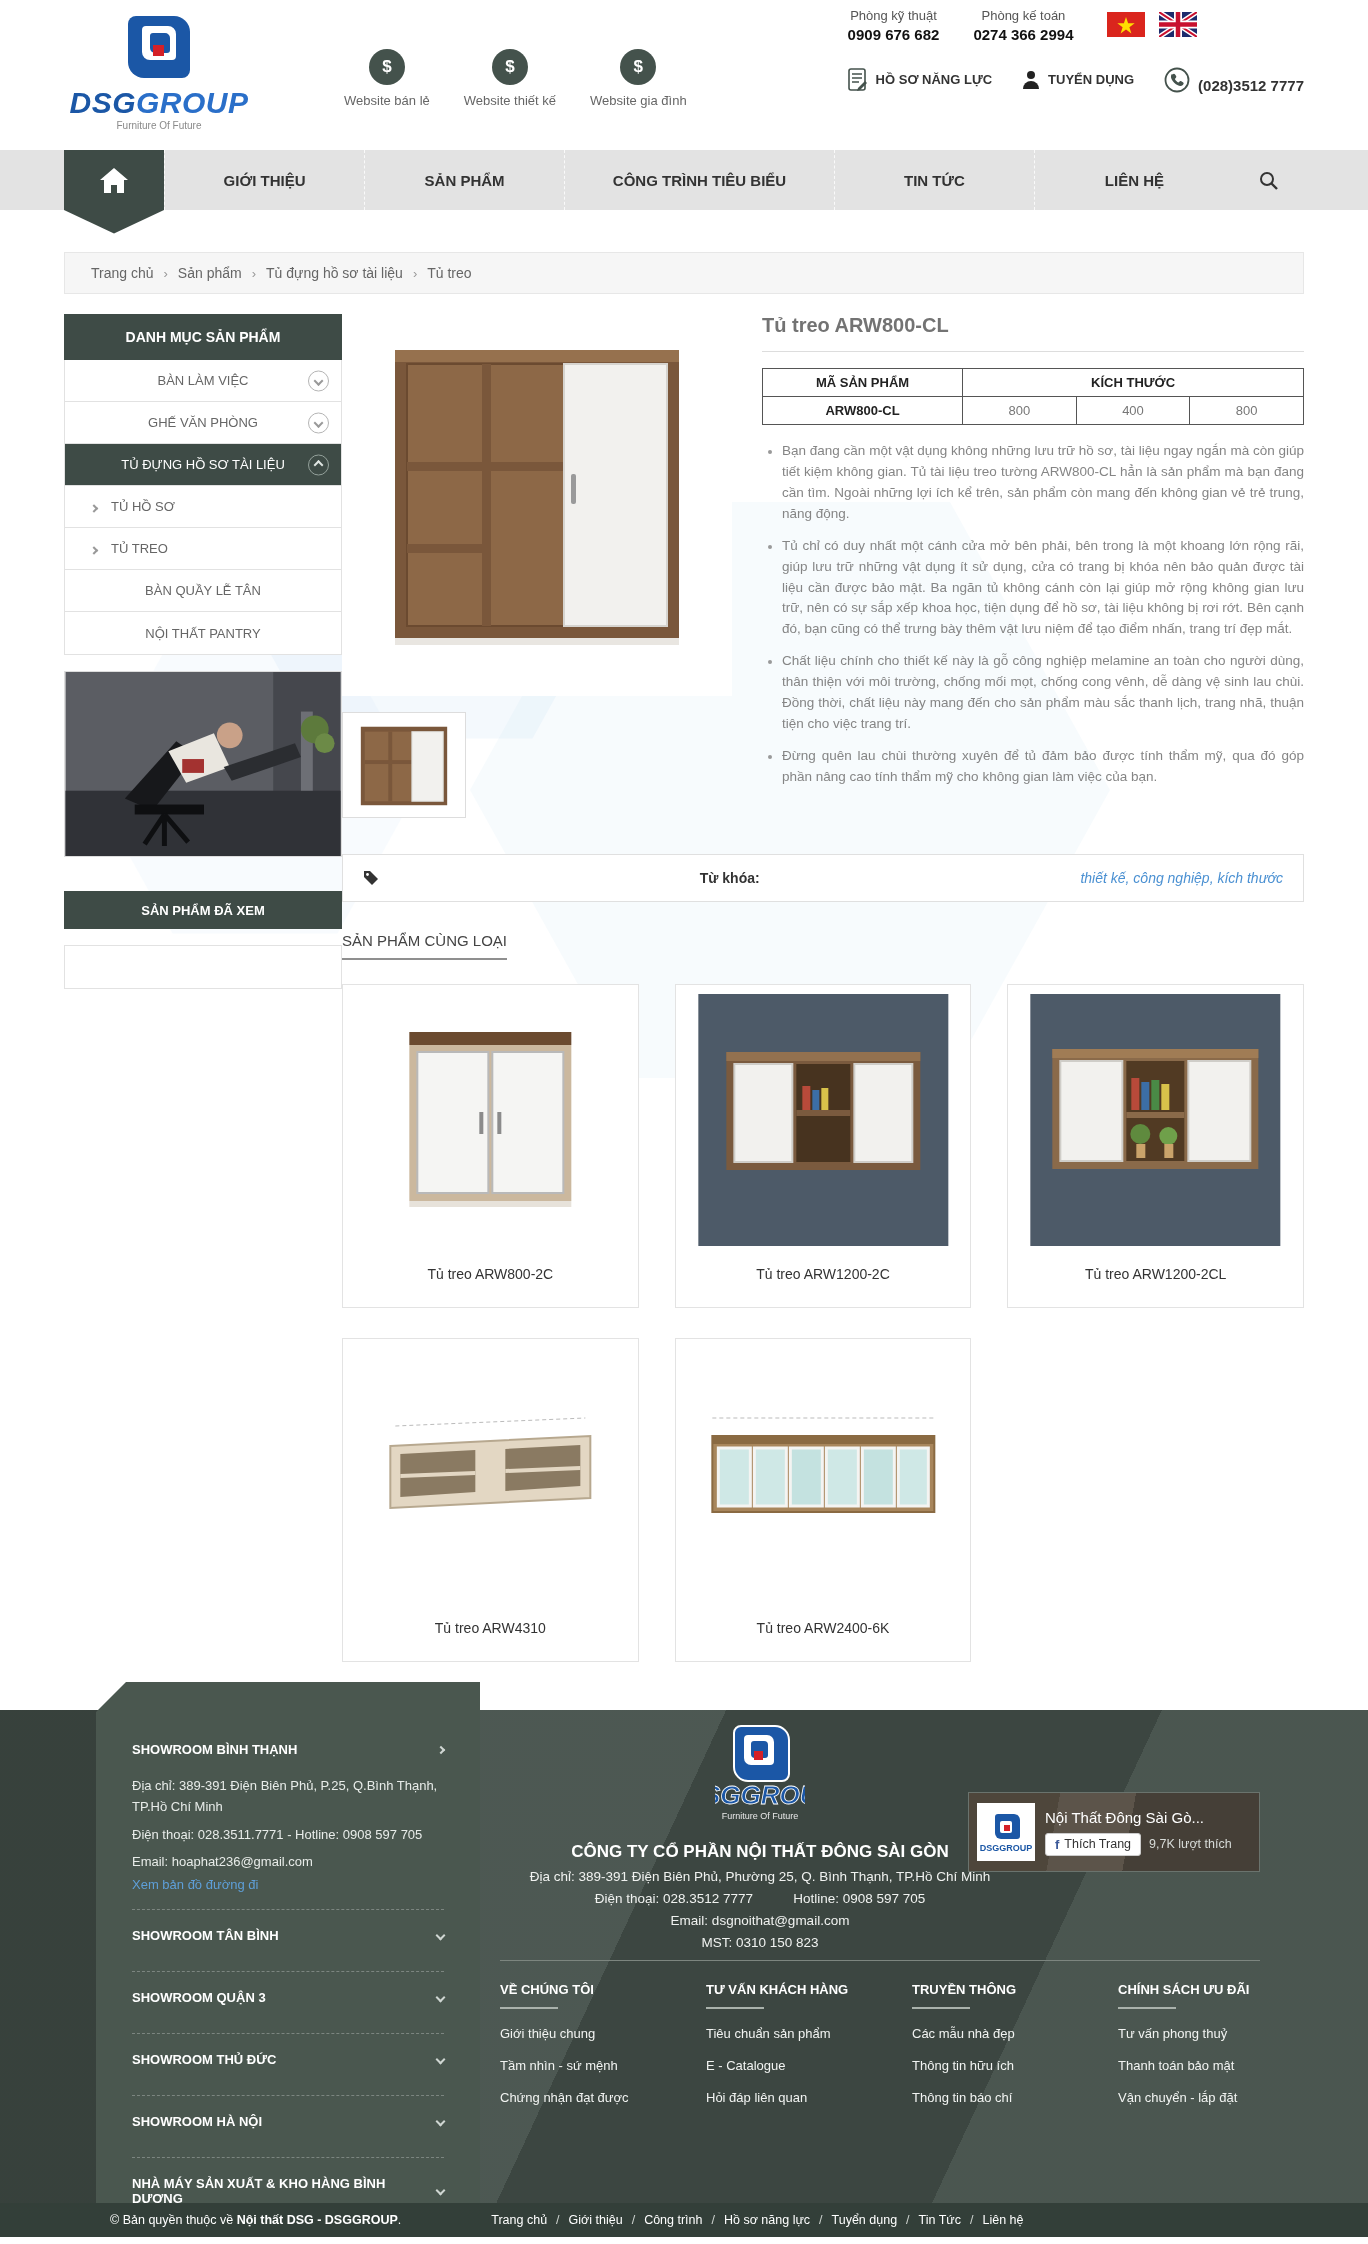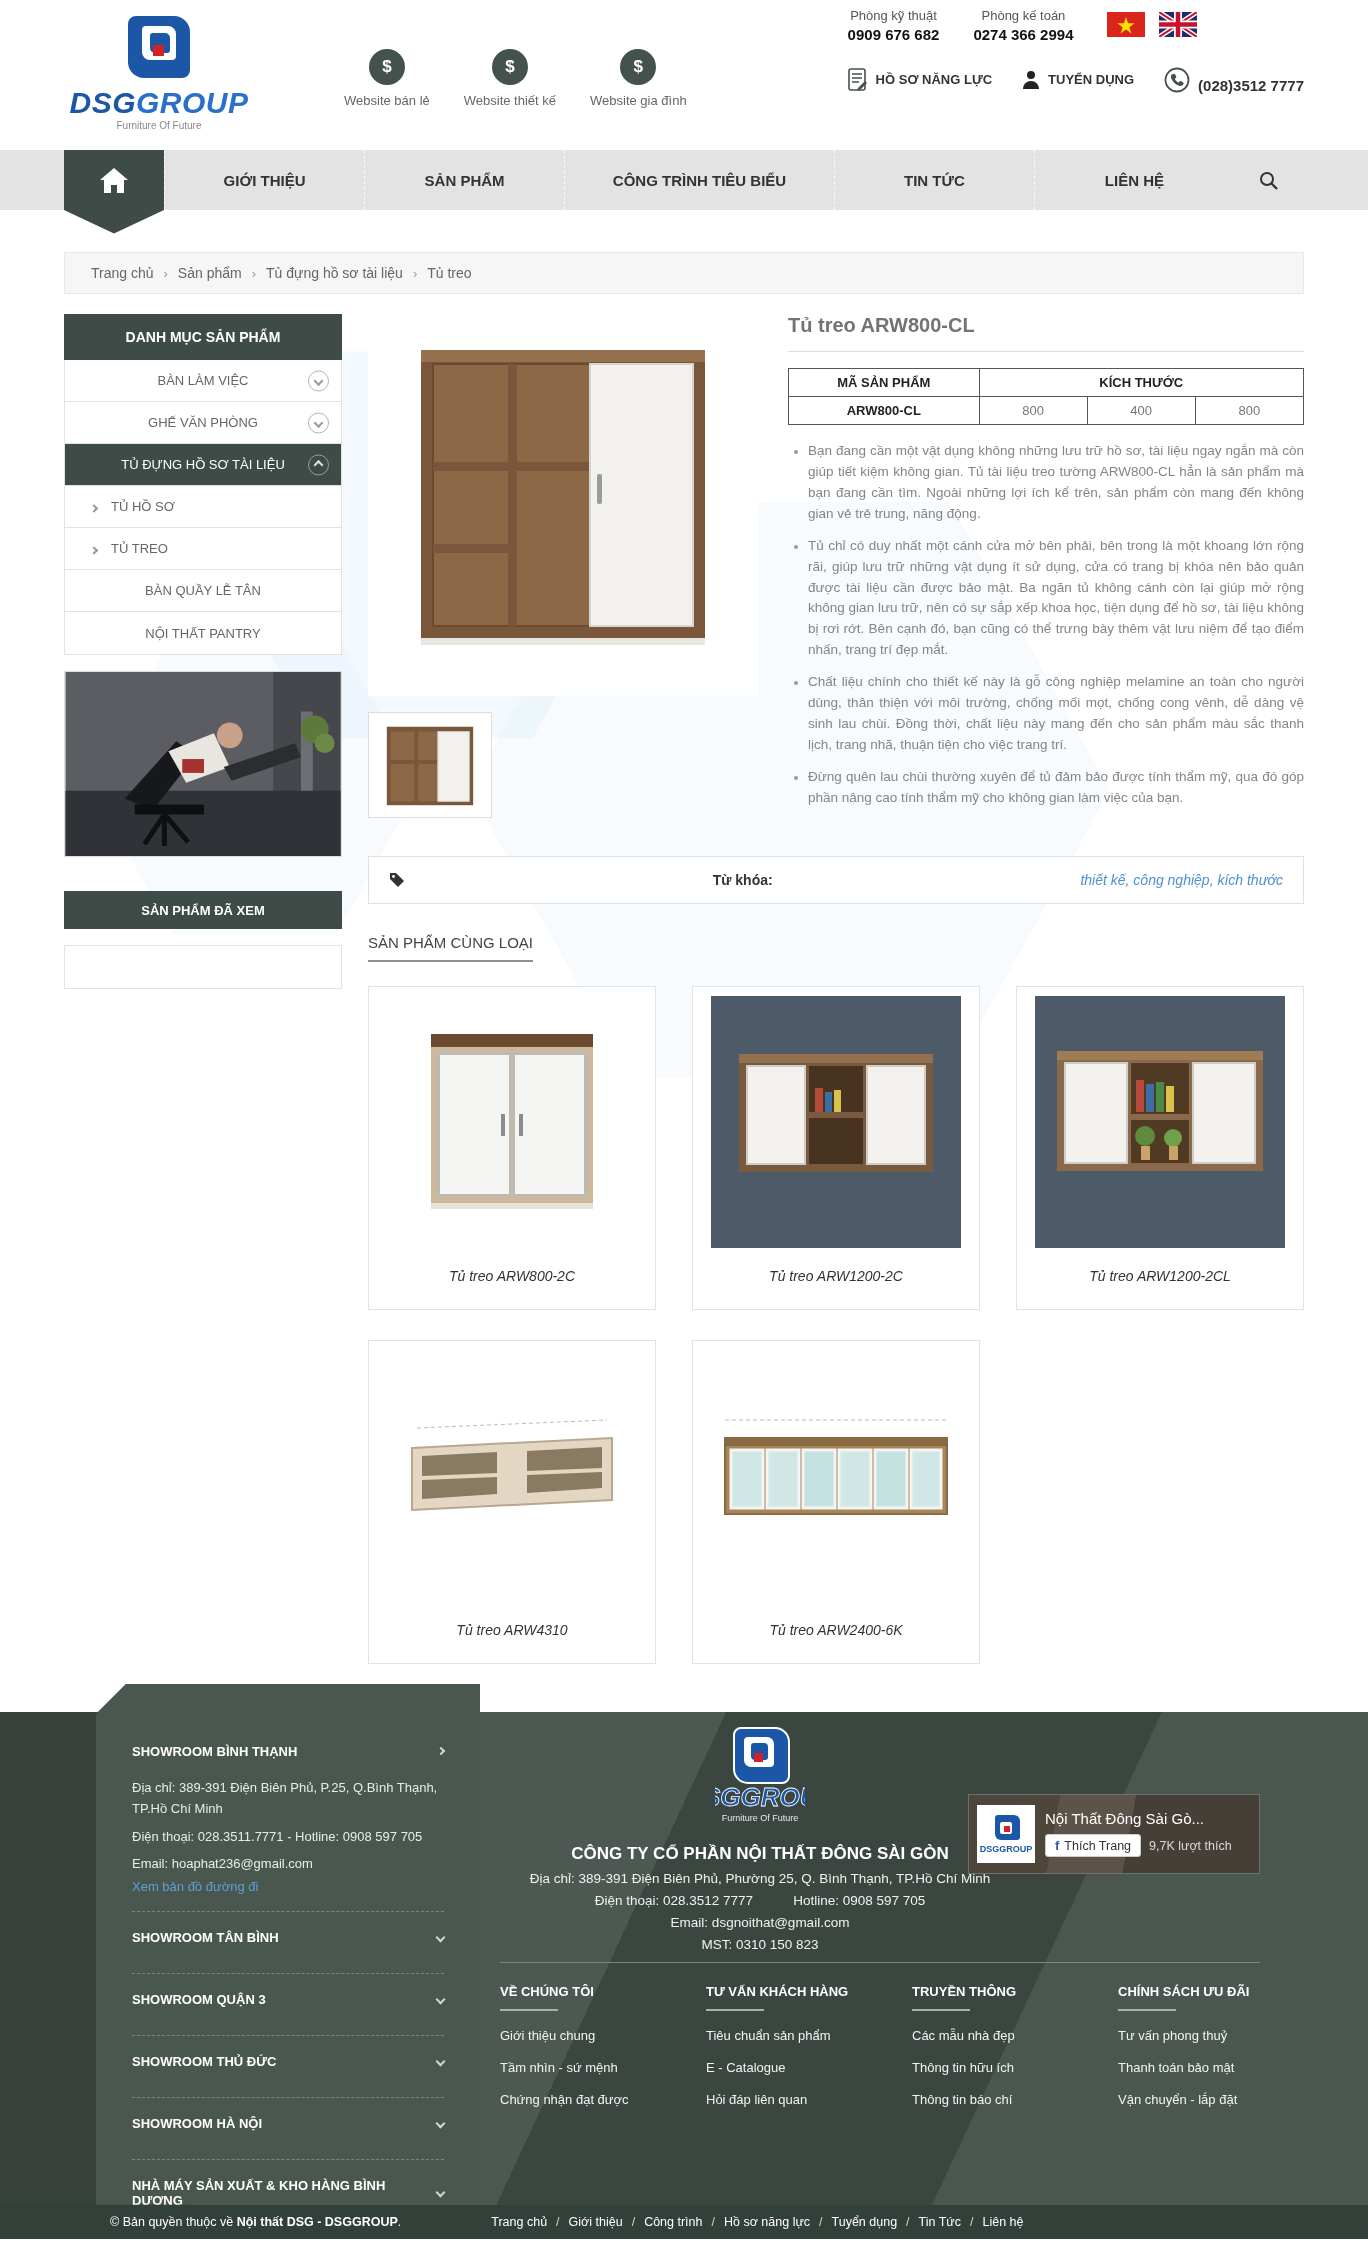--- a/index.html
+++ b/index.html
@@ -48,21 +48,21 @@
   .nav-item.wide { flex:1.35; }
   .nav-search { width:70px; display:flex; align-items:center; justify-content:center; cursor:pointer; }
 
   
   .breadcrumb { margin-top:42px; background:#f6f6f6; border:1px solid #e7e7e7; height:42px; display:flex; align-items:center; padding:0 26px; gap:10px; font-size:14px; color:#666; }
   .crumb { cursor:pointer; }
   .crumb.current { cursor:default; }
   .crumb-sep { color:#999; font-size:13px; }
 
   
-  .content { display:flex; gap:26px; margin-top:20px; align-items:flex-start; }
+  .content { display:flex; margin-top:20px; align-items:flex-start; }
   .sidebar { width:278px; flex:none; }
   .side-title { background:#3e4b46; color:#fff; font-size:14px; font-weight:bold; height:46px; display:flex; align-items:center; justify-content:center; }
   .menu { border:1px solid #e2e2e2; border-top:none; background:#fff; }
   .menu-item { position:relative; height:42px; display:flex; align-items:center; justify-content:center; font-size:13px; color:#666; border-bottom:1px solid #e2e2e2; cursor:pointer; background:#fff; }
   .menu-item:last-child { border-bottom:none; }
   .menu-item.active { background:#3e4b46; color:#fff; }
   .menu-item.sub { justify-content:flex-start; padding-left:46px; }
   .chev { width:7px; height:7px; border-right:2px solid #999; border-bottom:2px solid #999; display:inline-block; }
   .chev.down { transform:rotate(45deg); }
   .chev.up { transform:rotate(-135deg); border-color:#dfe5e2; }
@@ -91,21 +91,21 @@
   .bullets li::marker { color:#999; font-size:12px; }
 
   .keywords { margin-top:36px; border:1px solid #e0e0e0; background:#fff; padding:15px 20px; display:flex; align-items:center; gap:8px;justify-content:space-between; }
   .kw-label { font-size:14px; font-weight:bold; color:#333; }
   .kw-links { font-size:14px; font-style:italic; color:#4a90d2; cursor:pointer; }
 
   .related-title { display:inline-block; margin-top:30px; font-size:15px; color:#444; padding-bottom:9px; border-bottom:2px solid #8f8f8f; }
   .cards { display:grid; grid-template-columns:repeat(3,1fr); gap:30px 36px; margin-top:24px; }
   .card { border:1px solid #e3e3e3; background:#fff; padding:9px; cursor:pointer; }
   .card svg { width:100%; height:252px; display:block; }
-  .card-name { text-align:center; font-size:14px; color:#333; padding:20px 4px 16px;font-style:italic; }
+  .card-name { text-align:center; font-size:14px; color:#333; padding:20px 4px 16px; }
 
   
   .footer { margin-top:48px; background:#47534d; position:relative; z-index:2; height:527px;
     background-image:linear-gradient(115deg, rgba(0,0,0,.22) 0 26%, rgba(255,255,255,.03) 26% 45%, rgba(0,0,0,.16) 45% 72%, rgba(255,255,255,.02) 72%);
   }
   .showroom-panel { position:absolute; left:96px; top:-28px; width:384px; bottom:34px; background:#4a574f;
     clip-path:polygon(0 30px,30px 0,100% 0,100% 100%,0 100%); padding:48px 36px 10px; }
   .sr-head { display:flex; align-items:center; justify-content:space-between; color:#fff; font-size:13px; font-weight:bold; padding:12px 0; cursor:pointer; }
   .sr-head .chev { border-color:#cfd6d2; }
   .sr-detail { color:#e8ece9; font-size:13px; line-height:1.65; margin-top:6px; }

